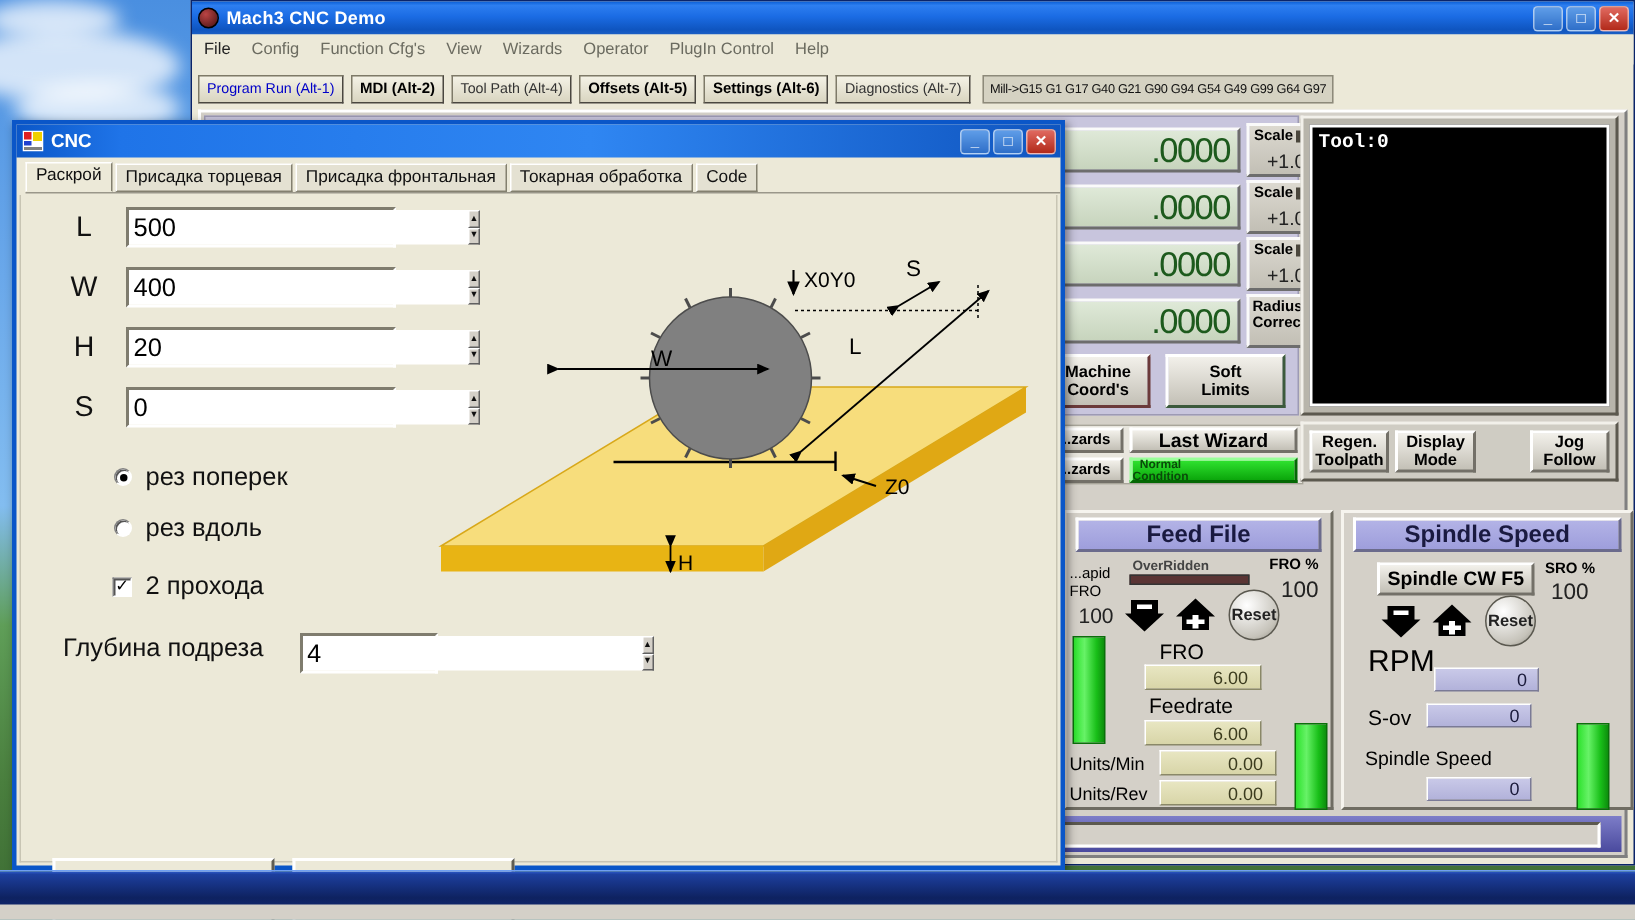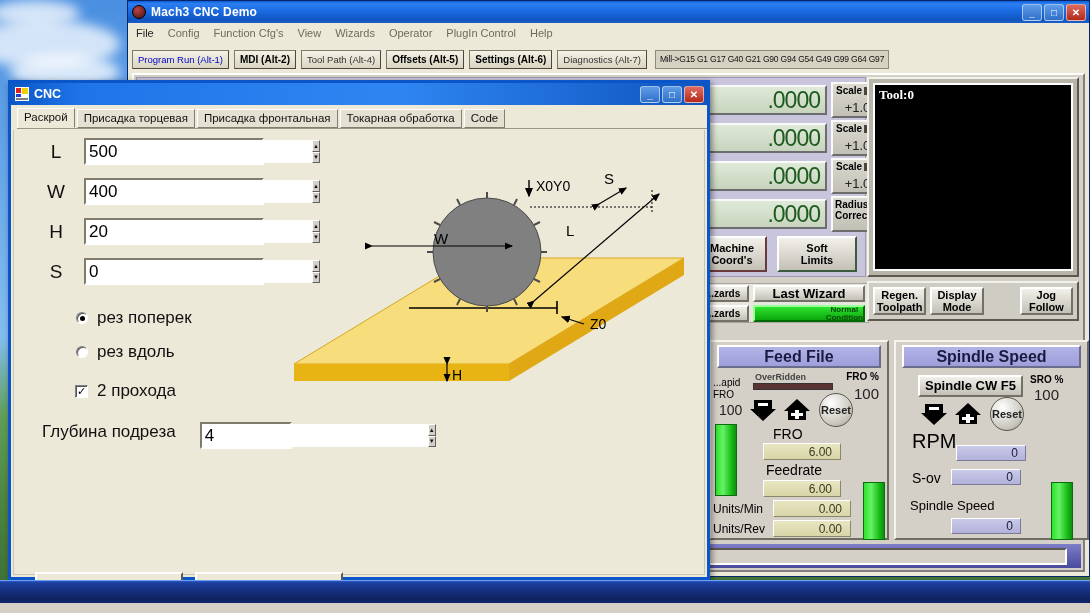--- a/index.html
+++ b/index.html
@@ -115,34 +115,34 @@
     background: linear-gradient(to bottom,#f2f0ea,#c3c0b6);
     border:2px solid; border-color:#fff #737068 #737068 #fff;
     font-size:11px; font-weight:bold; text-align:center;
     display:flex;align-items:center;justify-content:center;
     line-height:12px;
   }
   .greenled {
     background: linear-gradient(to bottom,#2fe22f,#0ba60b);
     border:2px solid; border-color:#9f9 #046804 #046804 #9f9;
     color:#0a4a0a; font-size:8px; font-weight:bold; text-align:center;
-    display:flex;align-items:flex-end;justify-content:center;flex-direction:column;
+    display:flex;align-items:flex-start;justify-content:center;flex-direction:column;
     line-height:8px;
   }
   
   .tp-panel {
     position:absolute; right:4px; top:2px; width:212px; height:200px;
     background:#b8b5ab;
     border:2px solid; border-color:#f2f0ea #5c594f #5c594f #f2f0ea;
     padding:4px;
   }
   .tp-screen {
     width:100%;height:100%;background:#000;border:2px solid #fff;
     color:#fff; font-size:13px; font-weight:bold; padding:2px 4px;
-    font-family:Liberation Serif, serif;
+    font-family:Liberation Mono, monospace;
   }
   .fr-panel, .ss-panel {
     position:absolute; bottom:30px; height:200px;
     background:#d4d0c8;
     border:2px solid; border-color:#f6f4ee #6f6c62 #6f6c62 #f6f4ee;
   }
   .panel-title {
     margin:3px 6px 0 6px; height:23px;
     background:linear-gradient(to bottom,#b3b3e6,#9e9edc);
     border:2px solid; border-color:#fff #6b6b8c #6b6b8c #fff;

